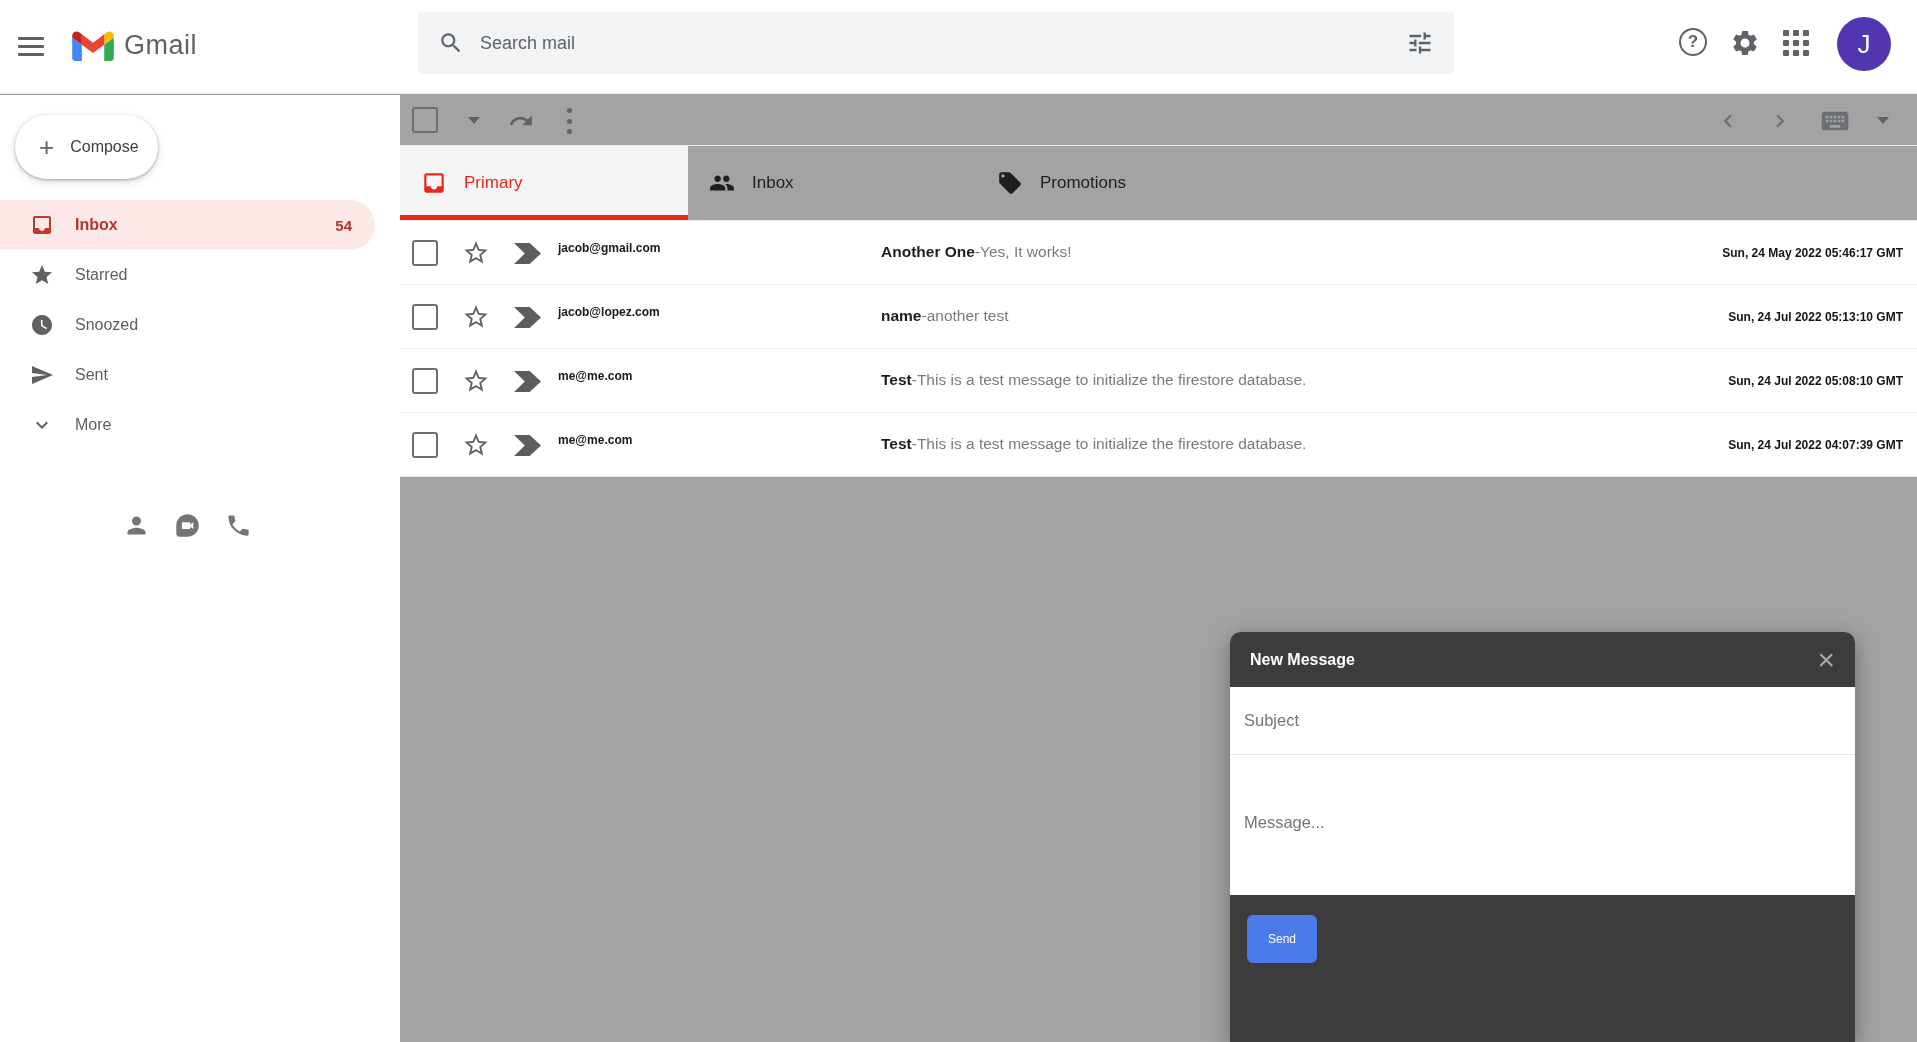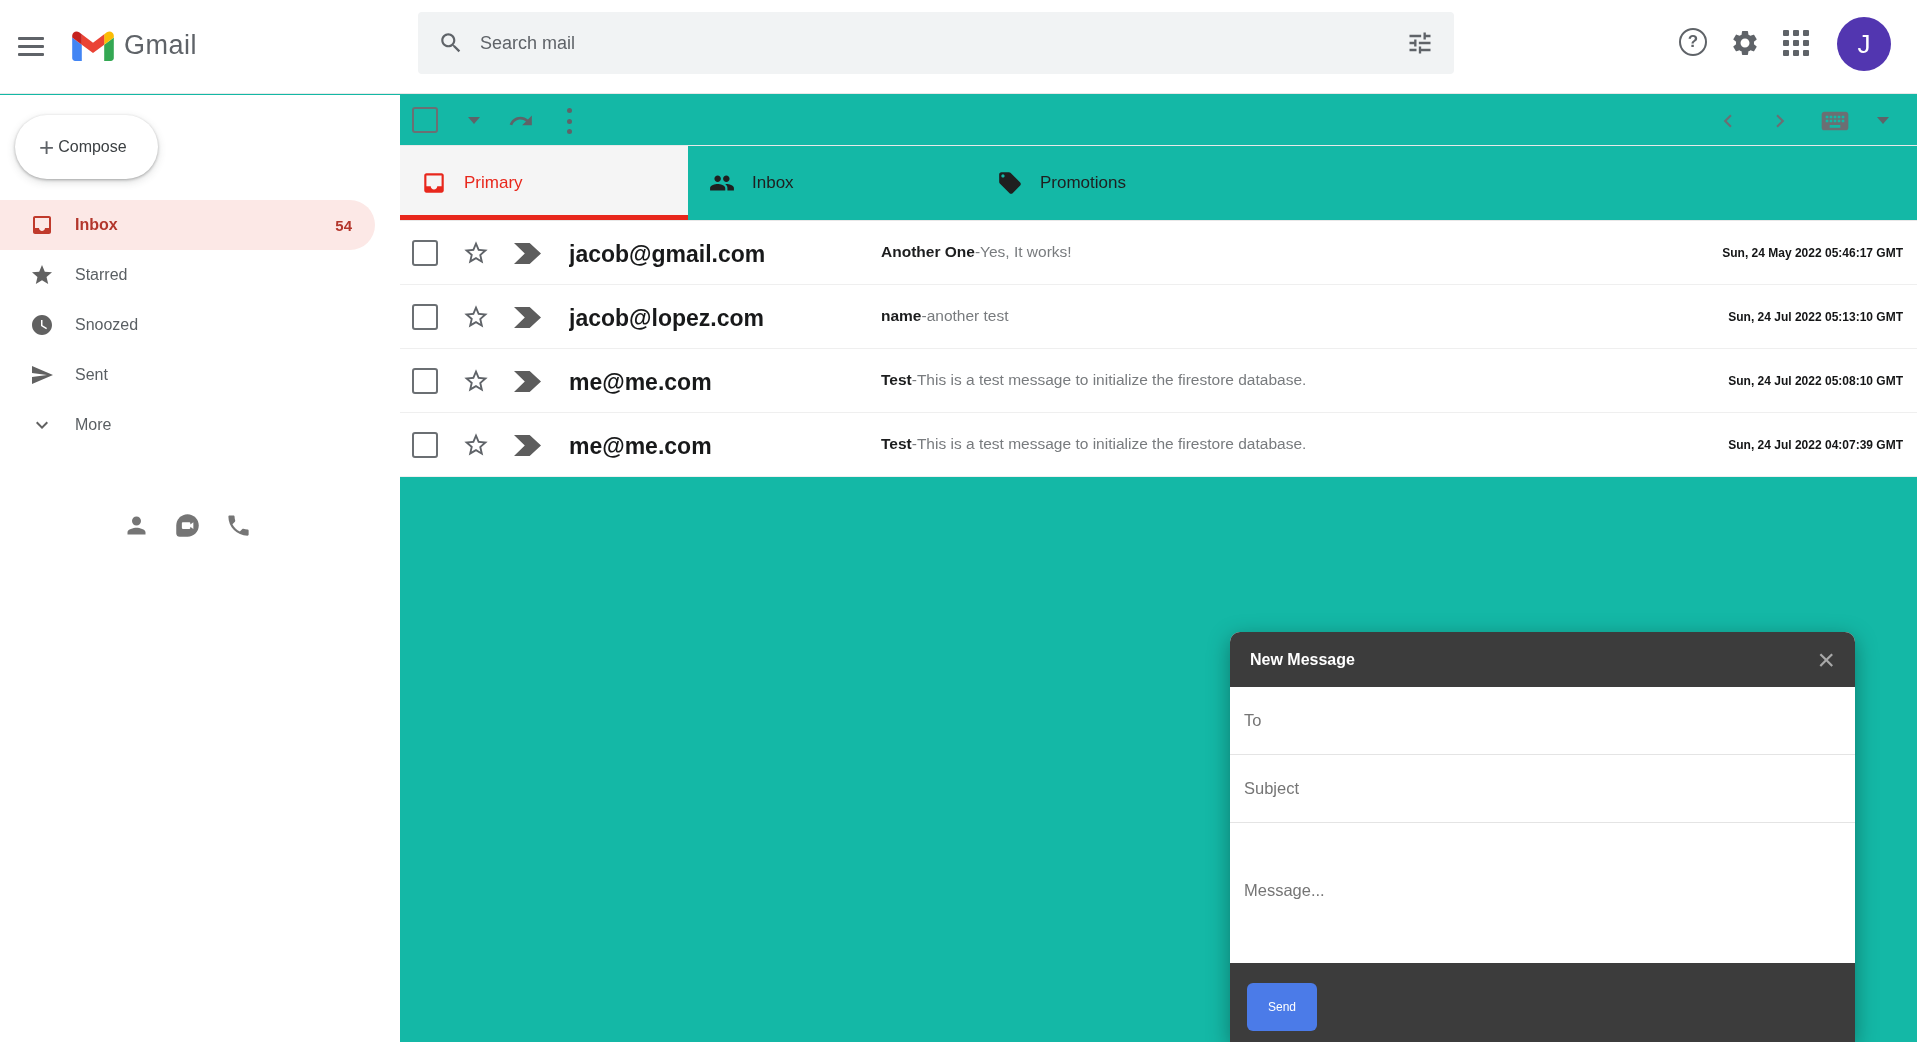--- a/index.html
+++ b/index.html
@@ -5,21 +5,21 @@
   :root{
     --accent-red:#e8271c; --inbox-bg:#fce8e6; --inbox-text:#b3362c;
     --avatar-purple:#5236b0; --send-blue:#4b7be8; --compose-dark:#3c3c3c;
     --logo-blue:#4285f4; --logo-red:#ea4335; --logo-yellow:#fbbc04;
     --logo-green:#34a853; --logo-darkred:#c5221f;
     --icon-gray:#5f6368; --line:#e8e8e8;
   }
   *{box-sizing:border-box;margin:0;padding:0}
   html,body{width:1917px;height:1042px;overflow:hidden;background:#fff;
     font-family:"Liberation Sans",sans-serif;}
-  .screen{position:relative;width:1917px;height:1042px;background:#14b8a6}
+  .screen{position:relative;width:1917px;height:1042px;background:#a3a3a3}
 
   
   .topbar{position:absolute;left:0;top:0;width:1917px;height:94px;background:#fff;border-bottom:1px solid var(--line)}
   .hamburger{position:absolute;left:18px;top:31px;width:30px;height:30px;cursor:pointer;display:flex;flex-direction:column;justify-content:center;gap:5px}
   .hamburger span{display:block;width:26px;height:3px;background:var(--icon-gray);border-radius:1px}
   .logo{position:absolute;left:72px;top:29px;display:flex;align-items:center;gap:10px}
   .logo svg{width:42px;height:32px}
   .wordmark{font-size:27px;color:var(--icon-gray);letter-spacing:.5px}
   .searchbar{position:absolute;left:418px;top:12px;width:1036px;height:62px;background:#f1f3f4;border-radius:4px;display:flex;align-items:center}
   .searchbar .mag{margin-left:20px;width:26px;height:26px;flex:0 0 auto;cursor:pointer}
@@ -33,21 +33,21 @@
   .grid-ic{display:grid;grid-template-columns:repeat(3,6px);grid-template-rows:repeat(3,6px);gap:4px}
   .grid-ic span{width:6px;height:6px;background:var(--icon-gray);border-radius:1px}
   .avatar{position:absolute;right:26px;top:17px;width:54px;height:54px;border-radius:50%;background:var(--avatar-purple);
     color:#fff;font-size:26px;display:flex;align-items:center;justify-content:center;cursor:pointer}
 
   
   .sidebar{position:absolute;left:0;top:95px;width:400px;height:947px;background:#fff}
   .compose-btn{position:absolute;left:15px;top:20px;width:143px;height:64px;border-radius:32px;background:#fff;
     box-shadow:0 1px 3px rgba(0,0,0,.28),0 3px 8px rgba(60,64,67,.18);display:flex;align-items:center;cursor:pointer}
   .compose-btn .plus{margin-left:24px;font-size:26px;color:var(--icon-gray);font-weight:400;line-height:1}
-  .compose-btn .lbl{margin-left:4px;font-size:16px;color:#3c4043;font-weight:500}
+  .compose-btn .lbl{margin-left:16px;font-size:16px;color:#3c4043;font-weight:500}
   .nav{position:absolute;left:0;top:105px;width:375px}
   .nav-item{height:50px;display:flex;align-items:center;padding-left:30px;cursor:pointer;color:#5a5f63;font-size:16px}
   .nav-item svg{width:24px;height:24px;flex:0 0 auto;fill:#616161}
   .nav-item .nlbl{margin-left:21px}
   .nav-item.active{background:var(--inbox-bg);border-radius:0 25px 25px 0;color:var(--inbox-text);font-weight:700}
   .nav-item.active svg{fill:#c03a2c}
   .nav-item .count{margin-left:auto;margin-right:23px;font-size:15px;font-weight:700;color:var(--inbox-text)}
   .shortcuts{position:absolute;left:123px;top:417px;display:flex;gap:24px}
   .shortcuts svg{width:27px;height:27px;fill:#757575;cursor:pointer}
 
@@ -71,21 +71,21 @@
   .tab.active{background:#f5f5f5}
   .tab.active svg{fill:var(--accent-red)}
   .tab.active .tlbl{color:var(--accent-red)}
   .tab.active::after{content:"";position:absolute;left:0;right:0;bottom:0;height:5px;background:var(--accent-red)}
 
   .row{position:relative;height:64px;border-bottom:1px solid #efefef;background:#fff;cursor:pointer}
   .row .chk{position:absolute;left:12px;top:19px;width:26px;height:26px;border:2px solid #6b6f73;border-radius:3px}
   .row .star{position:absolute;left:62px;top:18px;width:28px;height:28px;fill:var(--icon-gray)}
   .row .marker{position:absolute;left:114px;top:22px;width:27px;height:21px;background:#5d5d5d;
     clip-path:polygon(0 0,58% 0,100% 50%,58% 100%,0 100%,40% 50%)}
-  .row .sender{position:absolute;left:169px;top:20px;width:315px;font-size:23px;font-weight:700;color:#18191a;
+  .row .sender{position:absolute;left:158px;top:20px;width:315px;font-size:12px;font-weight:700;color:#18191a;
     white-space:nowrap;overflow:hidden}
   .row .subjline{position:absolute;left:481px;top:22px;font-size:15.5px;white-space:nowrap}
   .row .subj{font-weight:700;color:#1c1d1e}
   .row .snip{color:#787b7e}
   .row .ts{position:absolute;right:14px;top:25px;font-size:12px;font-weight:700;color:#141516}
 
   
   .compose{position:absolute;left:1230px;top:632px;width:625px;height:410px;background:#fff;
     border-radius:10px 10px 0 0;box-shadow:0 6px 22px rgba(0,0,0,.35);display:flex;flex-direction:column}
   .compose-head{height:55px;background:var(--compose-dark);border-radius:10px 10px 0 0;display:flex;align-items:center;padding:0 20px}
@@ -296,21 +296,20 @@
         <div class="ts">Sun, 24 Jul 2022 04:07:39 GMT</div>
       </div>
     </div>
   </div>
 
   <div class="compose">
     <div class="compose-head">
       <span class="compose-title">New Message</span>
       <span class="compose-close">×</span>
     </div>
-    <input type="text" placeholder="To" style="">
     <input type="text" placeholder="Subject" style="">
     <textarea placeholder="Message..." style=""></textarea>
     <div class="compose-foot">
       <button class="send-btn">Send</button>
     </div>
   </div>
 
 </div>
 
 </body></html>

